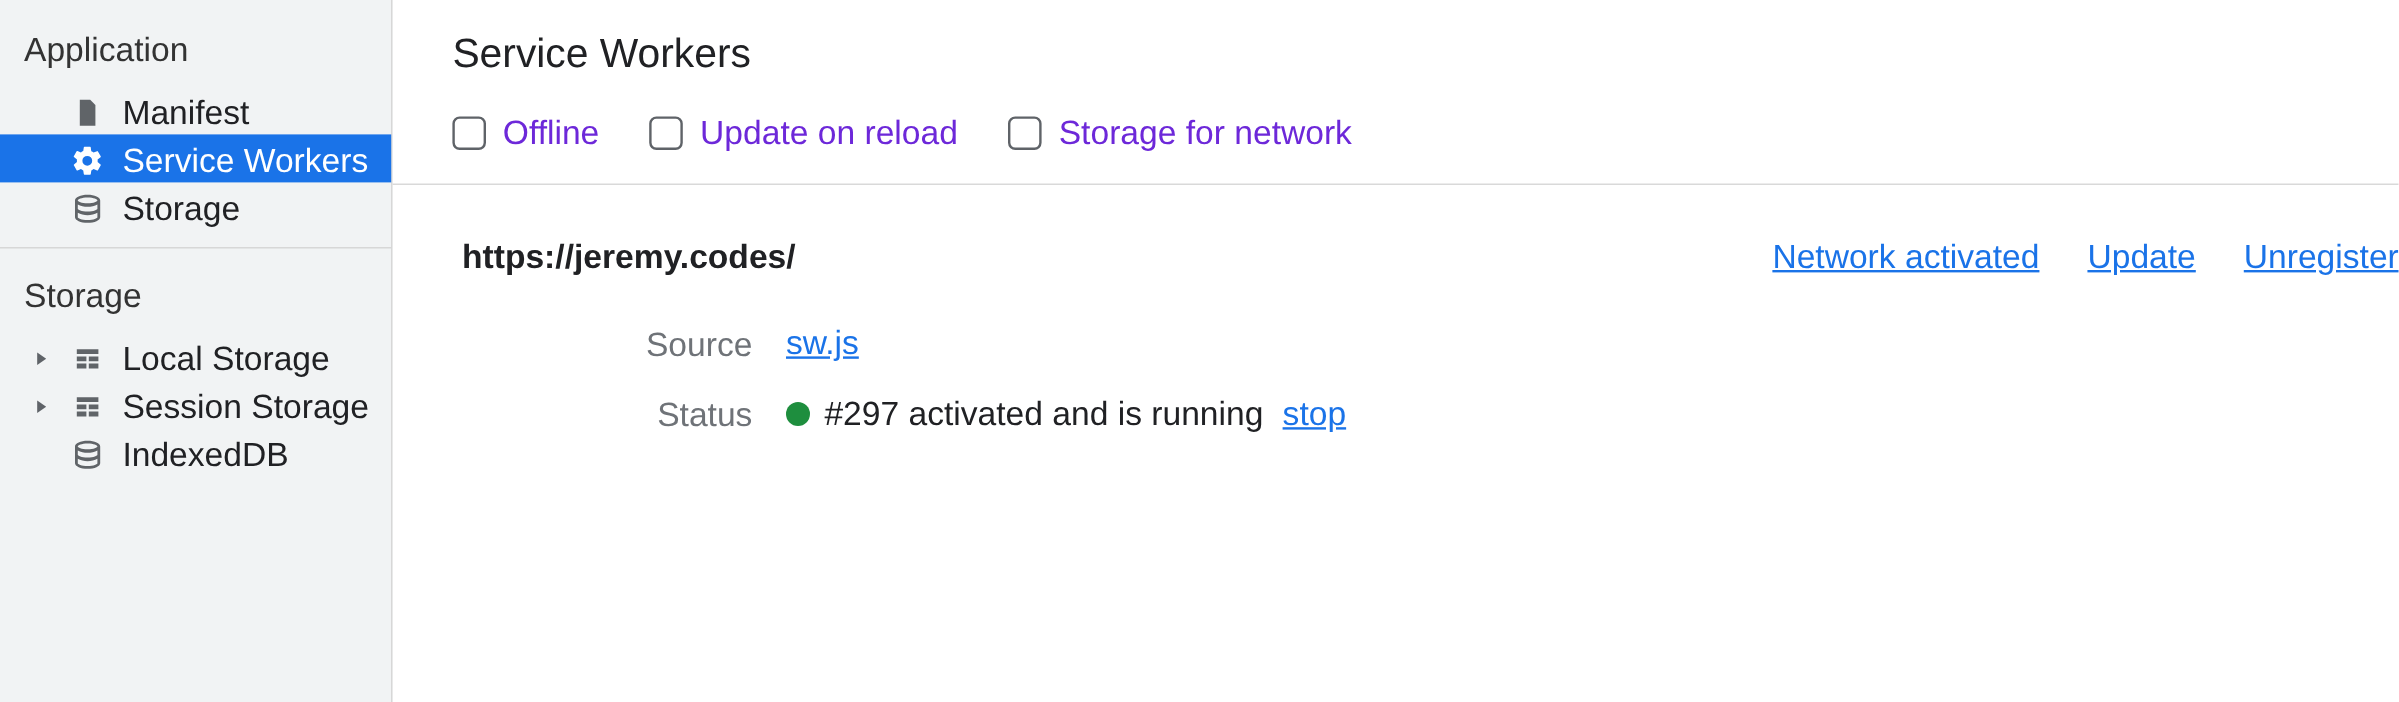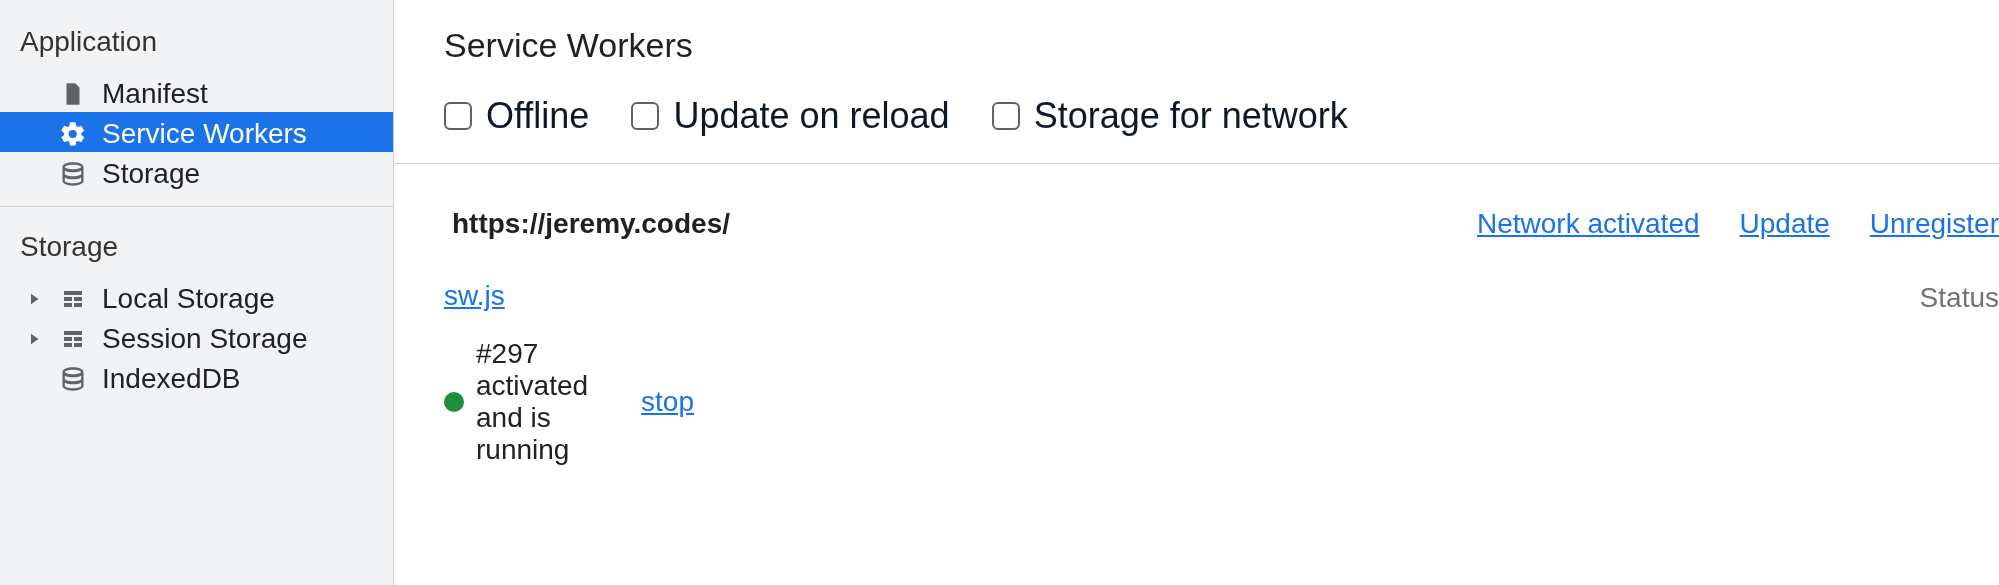--- a/index.html
+++ b/index.html
@@ -7,21 +7,21 @@
     font-family: -apple-system, BlinkMacSystemFont, "Segoe UI", Helvetica, Arial, sans-serif;
     font-size: 26px;
     color: #202124;
     background: #fff;
     width: 1999px;
     height: 585px;
     overflow: hidden;
     display: flex;
   }
   .sidebar {
-    width: 394px;
+    width: 327px;
     background: #f1f3f4;
     border-right: 1px solid #d0d0d0;
     padding-top: 20px;
     flex-shrink: 0;
   }
   .sidebar-section-title {
     font-size: 28px;
     color: #333;
     padding: 6px 20px 14px 20px;
   }
@@ -88,21 +88,21 @@
     gap: 14px;
     cursor: pointer;
   }
   .checkbox-box {
     width: 28px;
     height: 28px;
     border: 2px solid #5f6368;
     border-radius: 6px;
     flex-shrink:0;
   }
-  .checkbox-label { font-size: 36px; color:#0f172a; }
+  .checkbox-label { font-size: 28px; color:#6d28d9; }
 
   .origin-row {
     display:flex;
     align-items:flex-start;
     justify-content:space-between;
     padding: 44px 0 26px 8px;
     padding-right: 0;
   }
   .origin-url {
     font-weight: 600;
@@ -243,20 +243,21 @@
   <div class="origin-row">
     <div class="origin-url">https://jeremy.codes/</div>
     <div class="origin-links">
       <span class="link">Network activated</span>
       <span class="link">Update</span>
       <span class="link">Unregister</span>
     </div>
   </div>
 
   <div class="detail-grid">
+    <div class="detail-label">Source</div>
     <div class="source-block">
       <span class="link" style="align-self:flex-start">sw.js</span>
     </div>
 
     <div class="detail-label">Status</div>
     <div class="detail-value">
       <span class="status-dot"></span>
       <span>#297 activated and is running</span>
       <span class="link" style="margin-left:4px">stop</span>
     </div>

